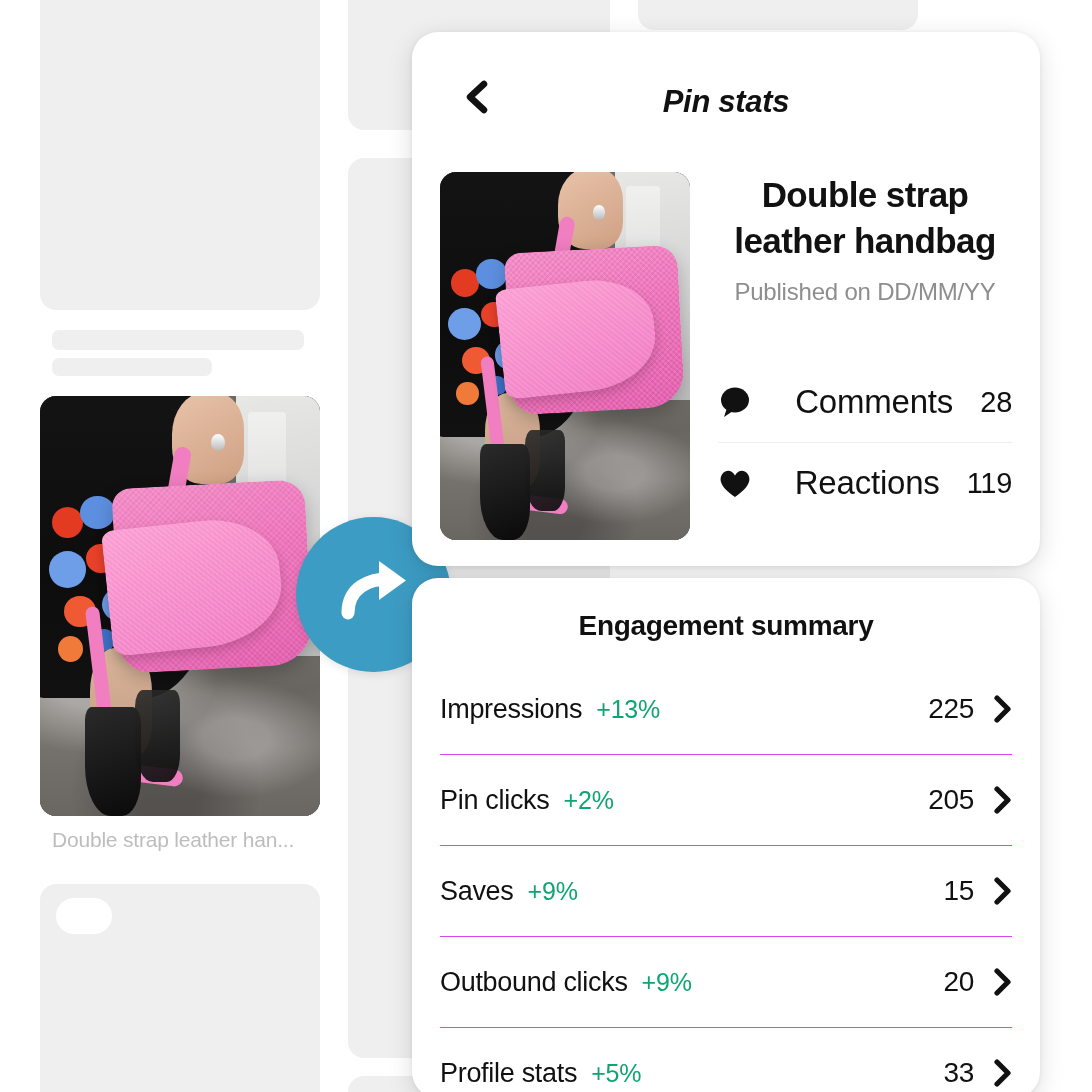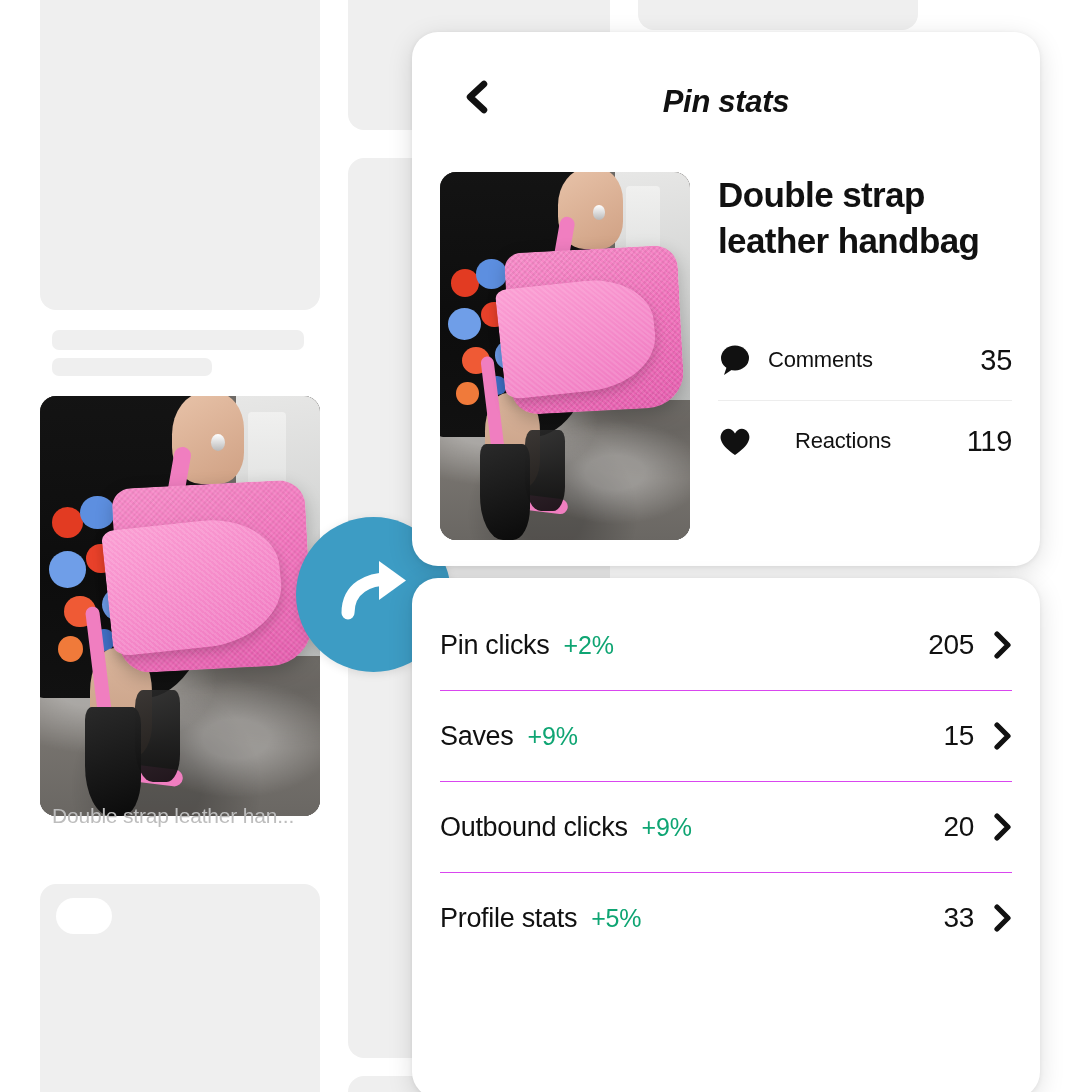--- a/index.html
+++ b/index.html
@@ -16,21 +16,21 @@
   .skel{position:absolute;background:#efefef;border-radius:16px;}
   .skel-bar{position:absolute;background:#efefef;border-radius:7px;}
   .skel-pill{position:absolute;background:#ffffff;border-radius:22px;}
 
   
   .feed-photo{
     position:absolute;left:40px;top:396px;width:280px;height:420px;
     border-radius:16px;overflow:hidden;background:#2a2a2a;
   }
   .feed-caption{
-    position:absolute;left:52px;top:804px;width:300px;
+    position:absolute;left:52px;top:828px;width:300px;
     font-size:21px;color:#bdbdbd;letter-spacing:-0.2px;white-space:nowrap;
   }
 
   
   .photo{position:relative;width:100%;height:100%;overflow:hidden;background:#6e6a66;}
   .ph-ground{position:absolute;left:0;right:0;bottom:0;height:46%;
     background:
       radial-gradient(ellipse at 20% 30%, rgba(255,255,255,.35) 0 14%, transparent 38%),
       radial-gradient(ellipse at 70% 60%, rgba(255,255,255,.28) 0 12%, transparent 36%),
       radial-gradient(ellipse at 45% 85%, rgba(0,0,0,.22) 0 16%, transparent 44%),
@@ -91,35 +91,35 @@
     position:absolute;left:0;right:0;top:52px;text-align:center;
     font-size:31px;font-weight:700;color:#111;letter-spacing:-0.3px;
   }
 
   
   .pin-row{position:absolute;left:28px;top:140px;right:28px;}
   .pin-thumb{
     position:absolute;left:0;top:0;width:250px;height:368px;
     border-radius:16px;overflow:hidden;background:#3a3a3a;
   }
-  .pin-info{position:absolute;left:278px;top:0;right:0;}
+  .pin-info{position:absolute;left:278px;top:0;right:0;text-align:center;}
   .pin-title{
     font-size:35px;font-weight:700;line-height:1.32;color:#111;
     letter-spacing:-0.6px;margin:0;
   }
   .pin-pub{
     margin-top:14px;font-size:24px;color:#8e8e8e;letter-spacing:-0.2px;
   }
   .stat-list{margin-top:56px;}
   .stat-row{
     display:flex;align-items:center;height:80px;
   }
   .stat-row + .stat-row{border-top:1px solid #ededed;gap:27px;}
   .stat-icon{width:50px;display:flex;align-items:center;}
-  .stat-label{flex:1;font-size:22px;color:#111;letter-spacing:-0.2px;}
+  .stat-label{flex:1;font-size:33px;color:#111;letter-spacing:-0.2px;}
   .stat-value{font-size:29px;color:#111;font-weight:400;letter-spacing:-0.3px;}
 
   
   .summary-title{
     text-align:center;font-size:28px;font-weight:700;color:#111;
     padding-top:32px;letter-spacing:-0.3px;
   }
   .eng-list{margin:22px 28px 0 28px;}
   .eng-row{
     display:flex;align-items:center;height:90px;cursor:pointer;
@@ -239,51 +239,64 @@
         <div class="ph-strap" style="left:25%;top:88%;width:26%;height:4%;transform:rotate(7deg);"></div>
         <div class="ph-bag"></div>
         <div class="ph-flap"></div>
         <div class="ph-boot ph-boot1"></div>
         <div class="ph-boot ph-boot2"></div>
       </div>
     </div>
 
     <div class="pin-info">
       <h1 class="pin-title">Double strap leather handbag</h1>
+      <div class="pin-pub">Published on DD/MM/YY</div>
 
       <div class="stat-list">
         <div class="stat-row">
           <span class="stat-icon">
             <svg width="34" height="32" viewBox="0 0 34 32" aria-hidden="true">
               <ellipse cx="17" cy="14" rx="14" ry="12.5" fill="#111111"></ellipse>
               <path d="M9 22 L6 31 L15 25 Z" fill="#111111"></path>
             </svg>
           </span>
           <span class="stat-label">Comments</span>
-          <span class="stat-value">35</span>
+          <span class="stat-value">28</span>
         </div>
         <div class="stat-row">
           <span class="stat-icon">
             <svg width="34" height="31" viewBox="0 0 34 31" aria-hidden="true">
               <path d="M17 29 C3 19.5, 0.5 12, 4 6.5 C7.3 1.3, 14 1.6, 17 7.5 C20 1.6, 26.7 1.3, 30 6.5 C33.5 12, 31 19.5, 17 29 Z" fill="#111111"></path>
             </svg>
           </span>
           <span class="stat-label">Reactions</span>
           <span class="stat-value">119</span>
         </div>
       </div>
     </div>
 
   </div>
 </div>
 
 <div id="summary-card" class="card">
+  <div class="summary-title">Engagement summary</div>
 
   <div class="eng-list">
 
+    <div class="eng-row">
+      <span class="eng-label">Impressions</span>
+      <span class="eng-delta" style="color: rgb(15, 165, 115);">+13%</span>
+      <span class="eng-spacer"></span>
+      <span class="eng-value">225</span>
+      <span class="eng-chevron">
+        <svg width="18" height="28" viewBox="0 0 18 28" aria-hidden="true">
+            <path d="M3 3 L14 14 L3 25" fill="none" stroke="#111111" stroke-width="5.2" stroke-linecap="round" stroke-linejoin="round"></path>
+          </svg>
+      </span>
+    </div>
 
     <div class="eng-row">
       <span class="eng-label">Pin clicks</span>
       <span class="eng-delta" style="color: rgb(15, 165, 115);">+2%</span>
       <span class="eng-spacer"></span>
       <span class="eng-value">205</span>
       <span class="eng-chevron">
         <svg width="18" height="28" viewBox="0 0 18 28" aria-hidden="true">
             <path d="M3 3 L14 14 L3 25" fill="none" stroke="#111111" stroke-width="5.2" stroke-linecap="round" stroke-linejoin="round"></path>
           </svg>

